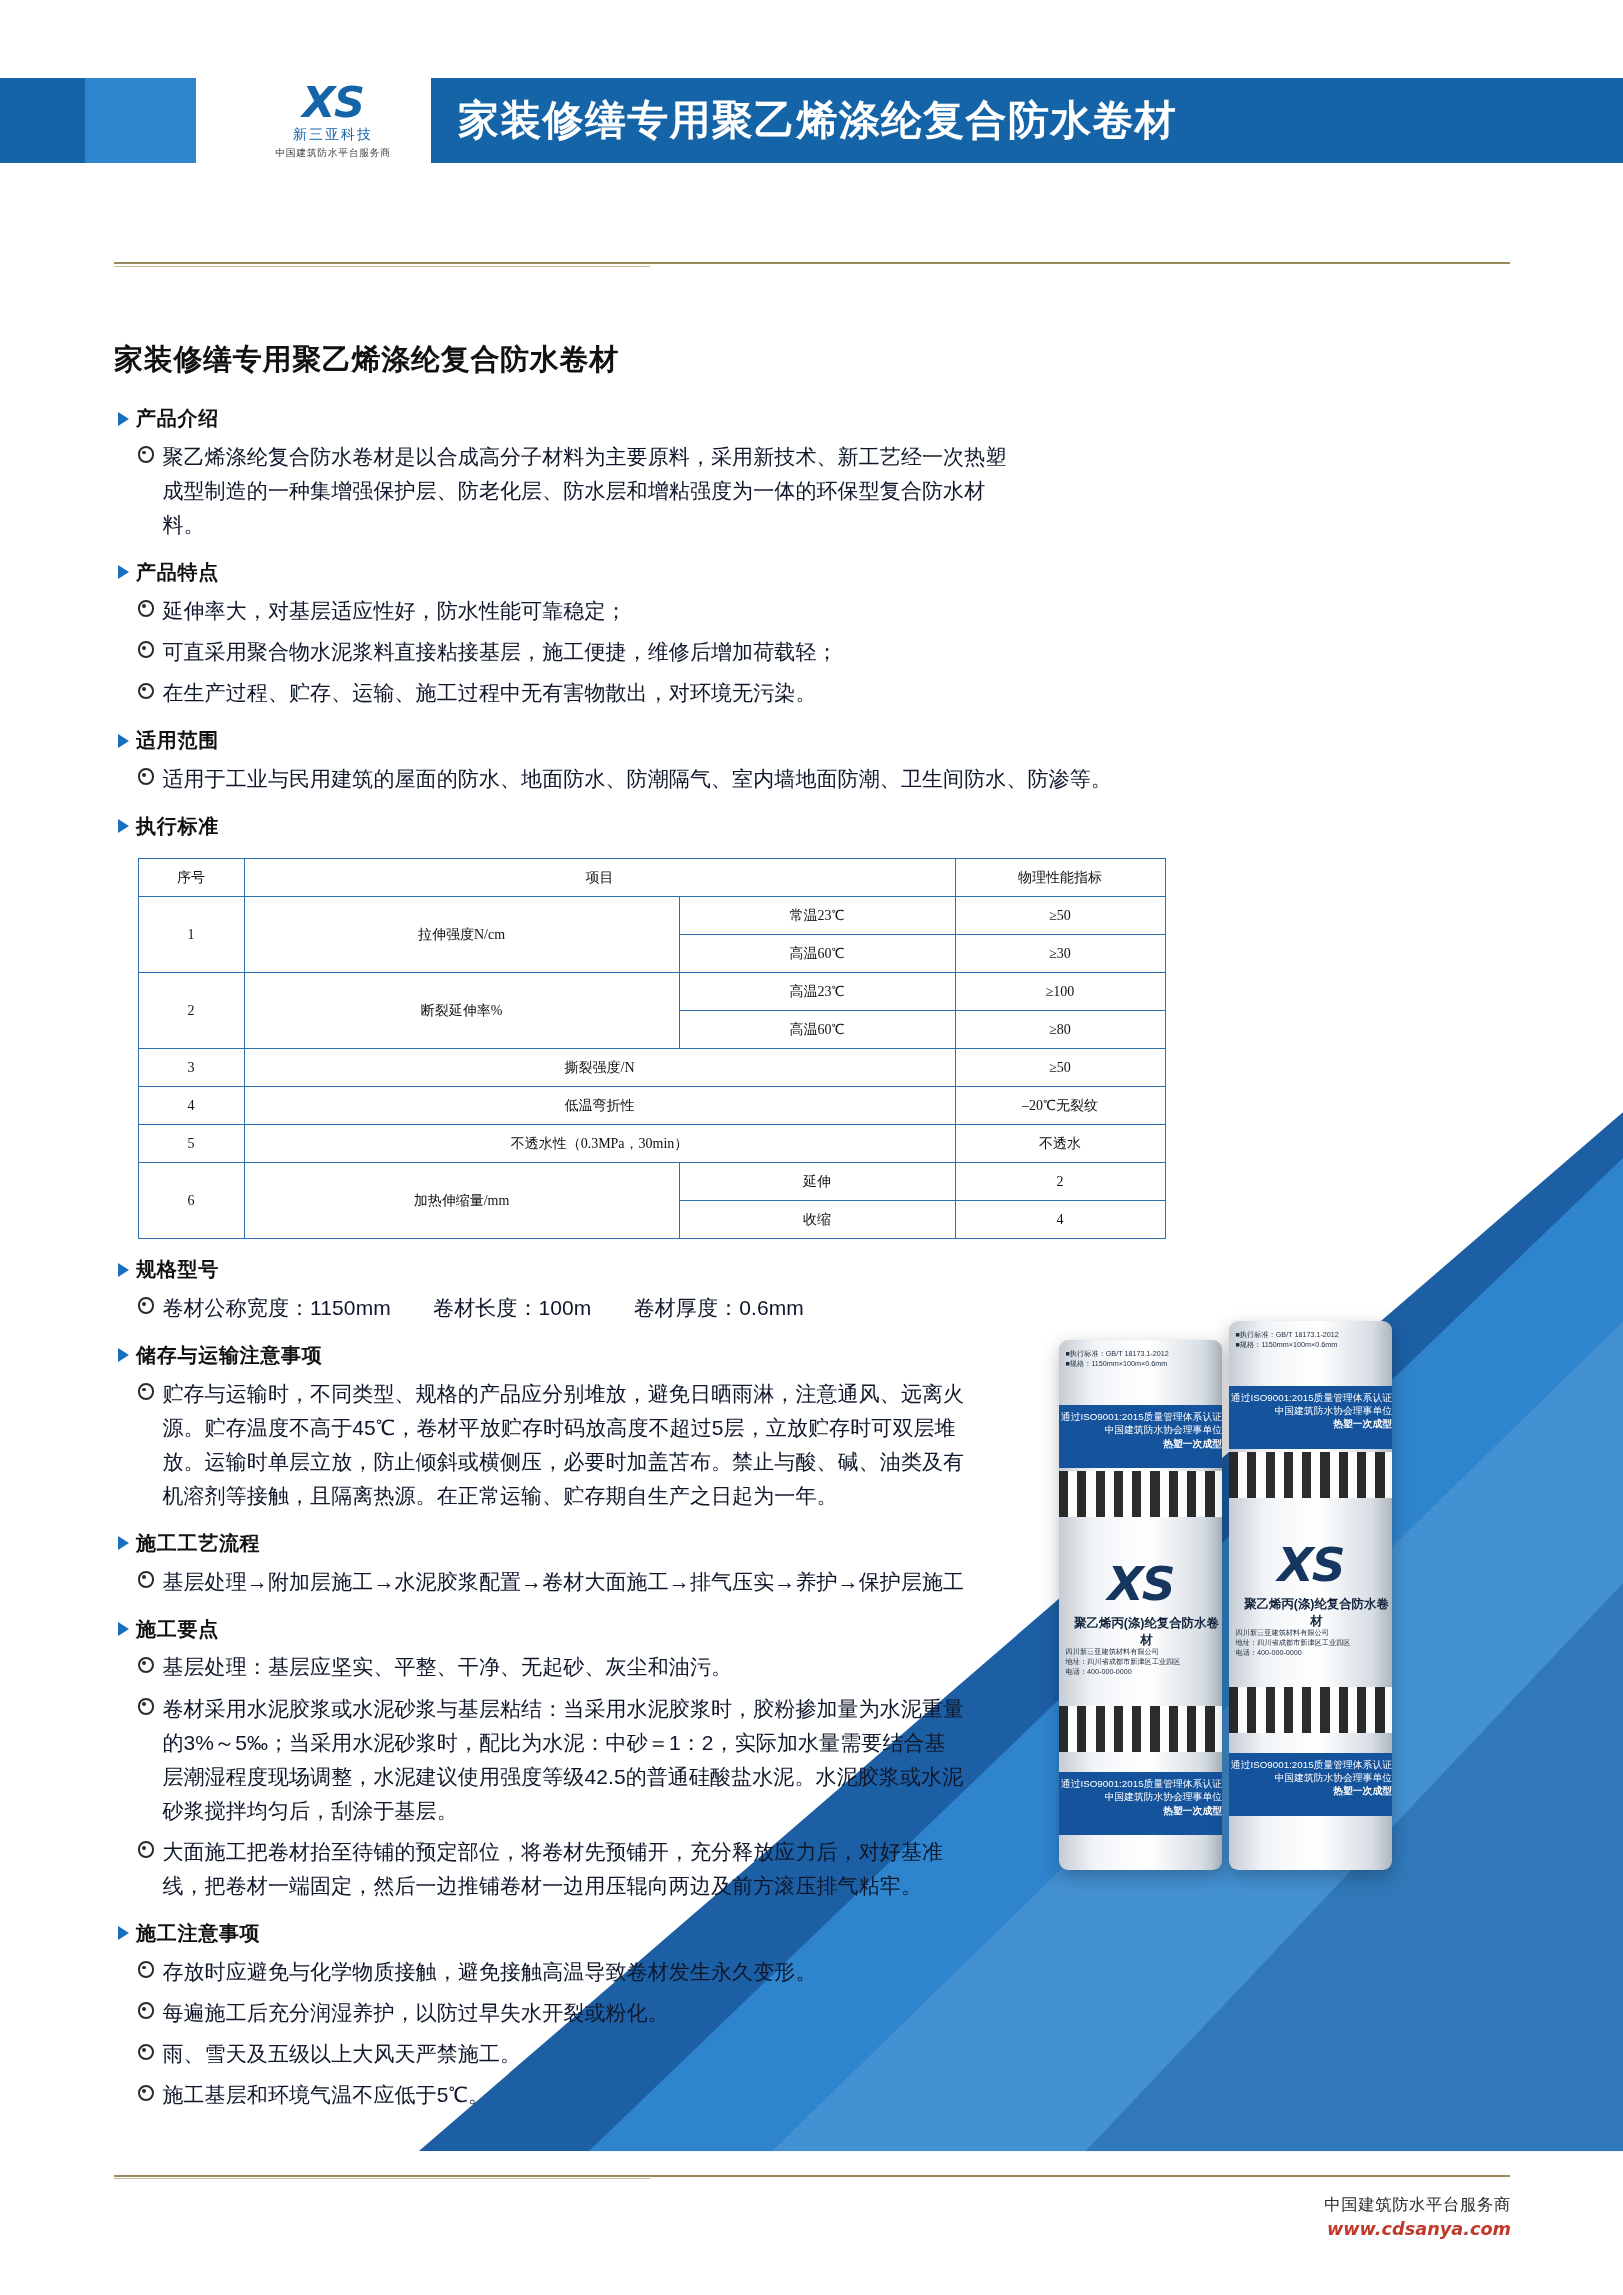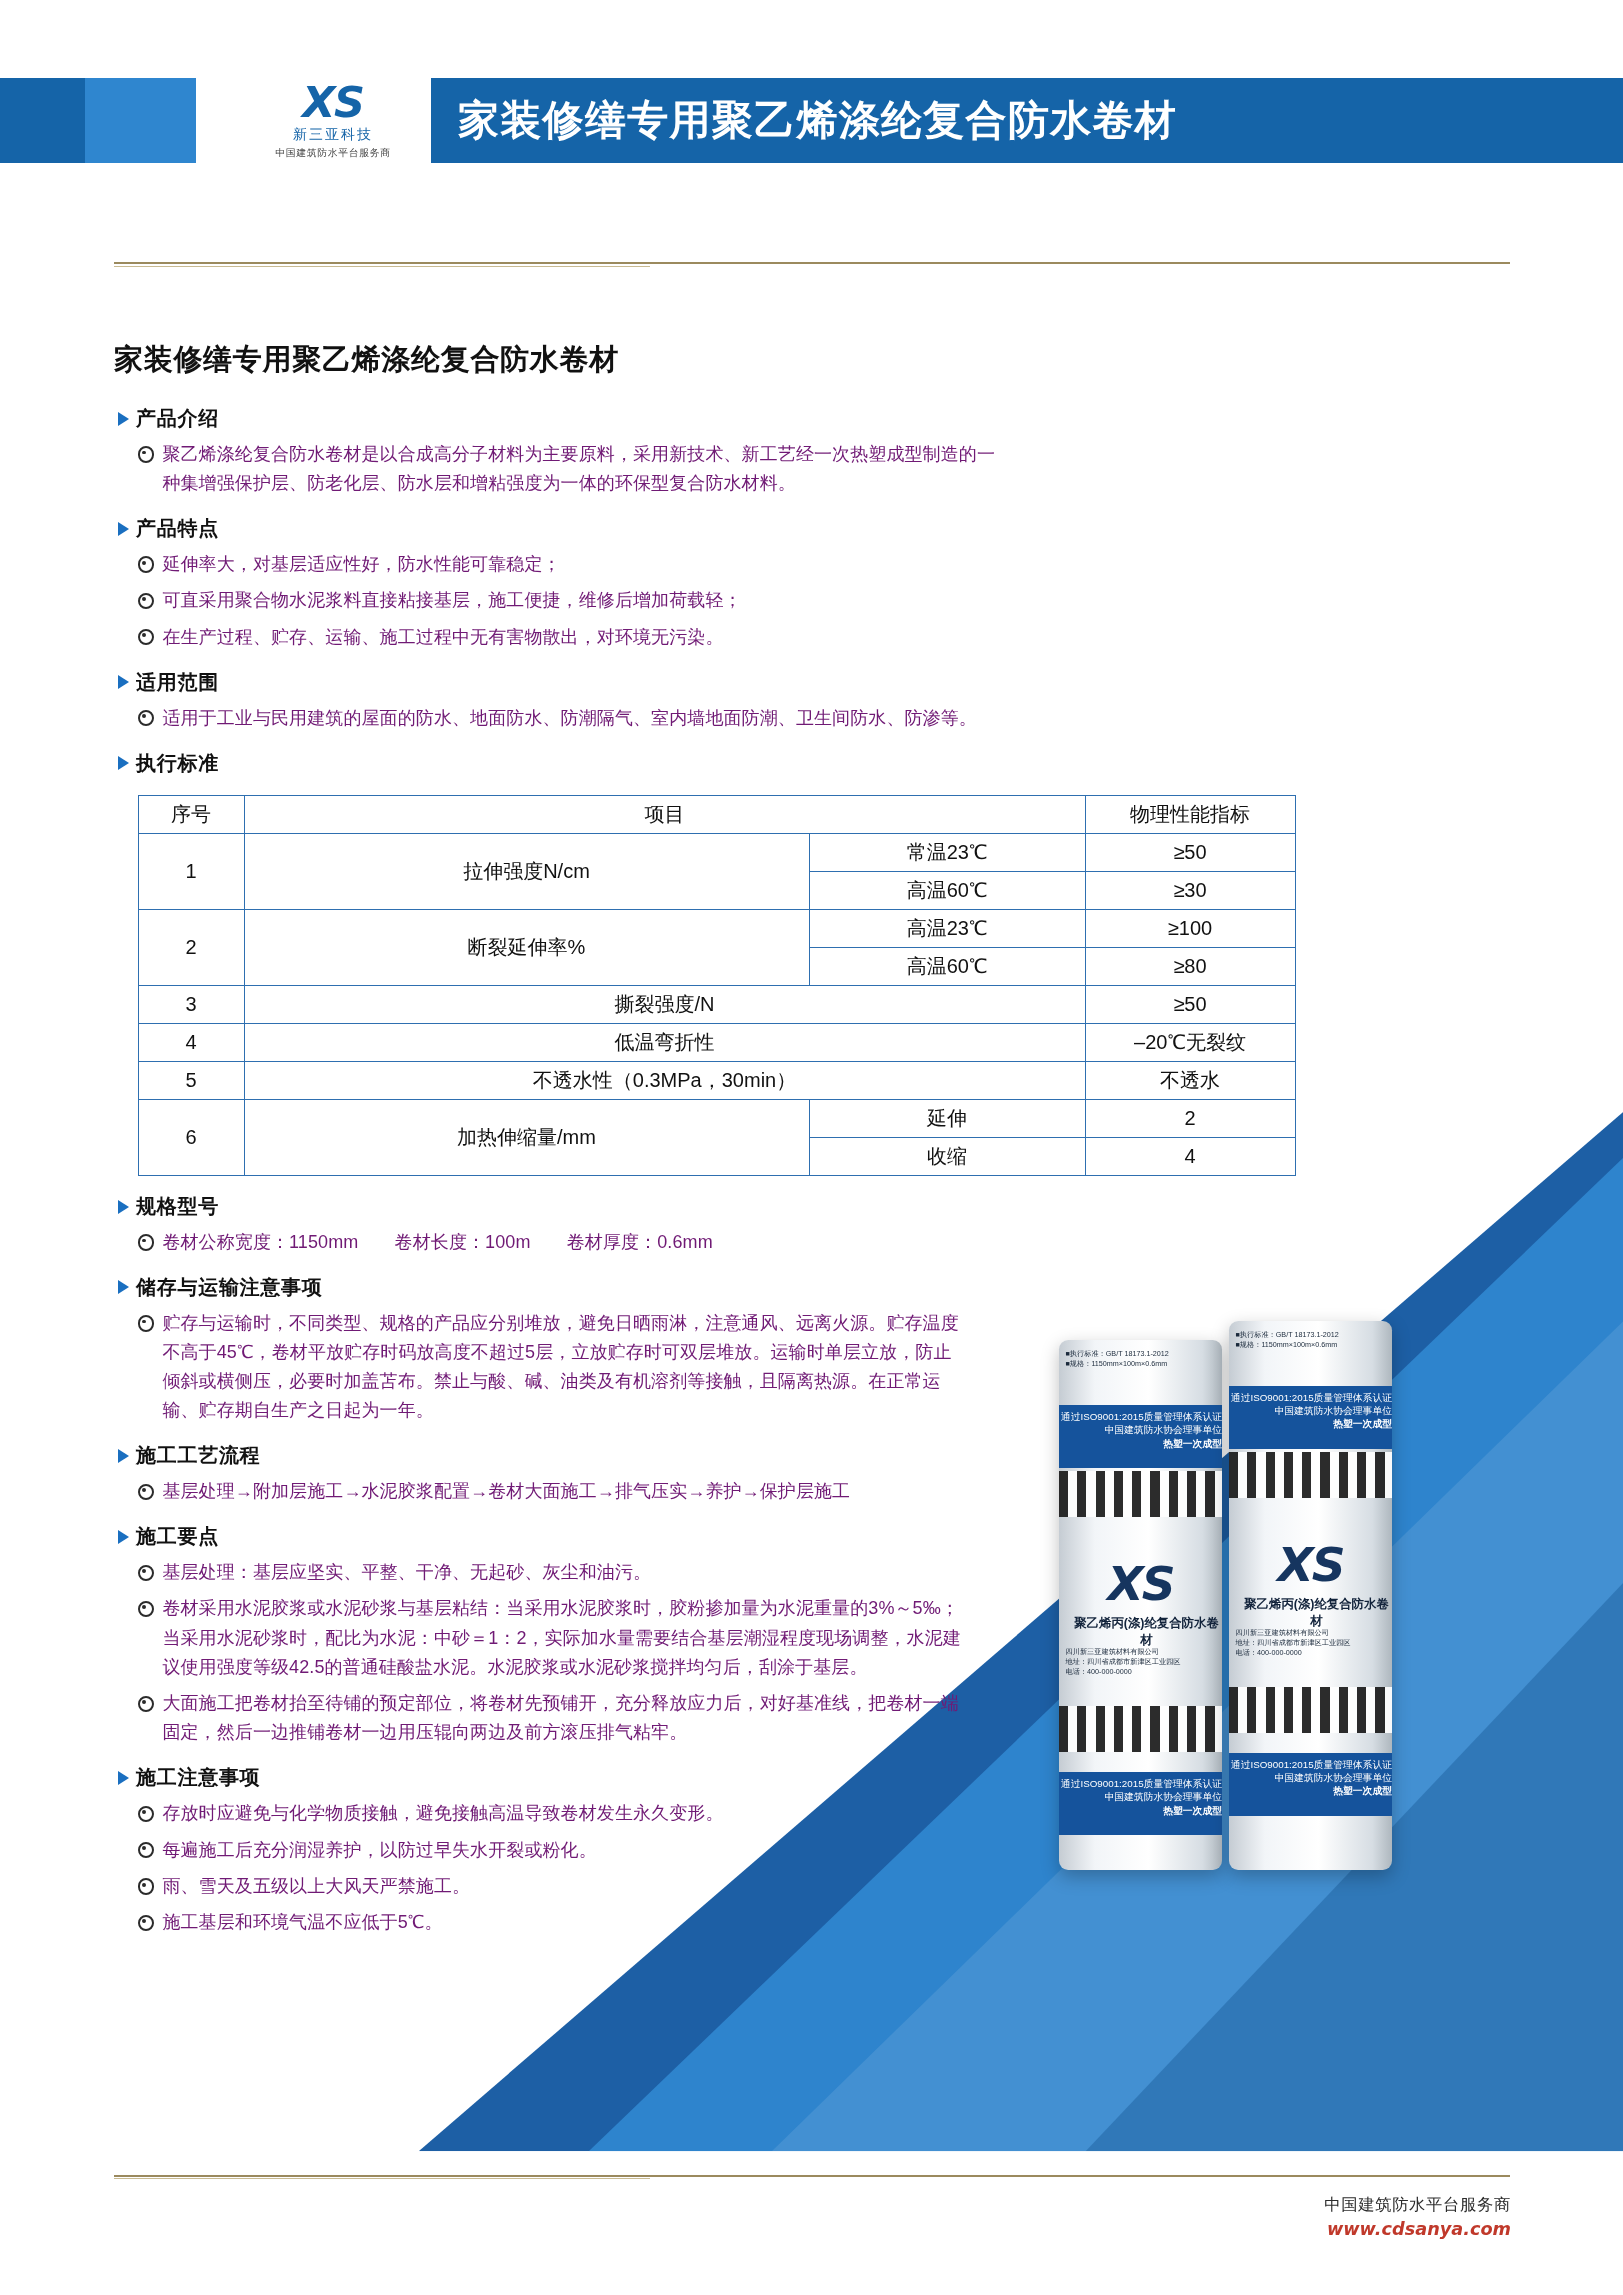--- a/index.html
+++ b/index.html
@@ -169,35 +169,36 @@
   }
   .dot::after {
     content: "";
     position: absolute;
     left: 2.3px; top: 2.3px;
     width: 3.9px; height: 3.9px;
     border-radius: 50%;
     background: #2b2b2b;
   }
   .bullet-text {
-    font-size: 18px;
+    font-size: 21px;
     line-height: 1.62;
-    color: #701a75;
+    color: #0f172a;
     letter-spacing: 0.1px;
     max-width: 1099px;
   }
   .narrow { max-width: 850px; }
   .narrow2 { max-width: 804px; }
 
   
   .spec-table {
     margin: 18.3px 0 13px 23.5px;
     border-collapse: collapse;
-    width: 1158px;
-    font-size: 20px;
+    width: 1028px;
+    font-size: 14px;
+    font-family: Liberation Serif, serif;
   }
   .spec-table td, .spec-table th {
     border: 1.3px solid #2e6fb0;
     text-align: center;
     color: #111;
     font-weight: normal;
     padding: 0;
     height: 37px;
   }
   .spec-table th {

